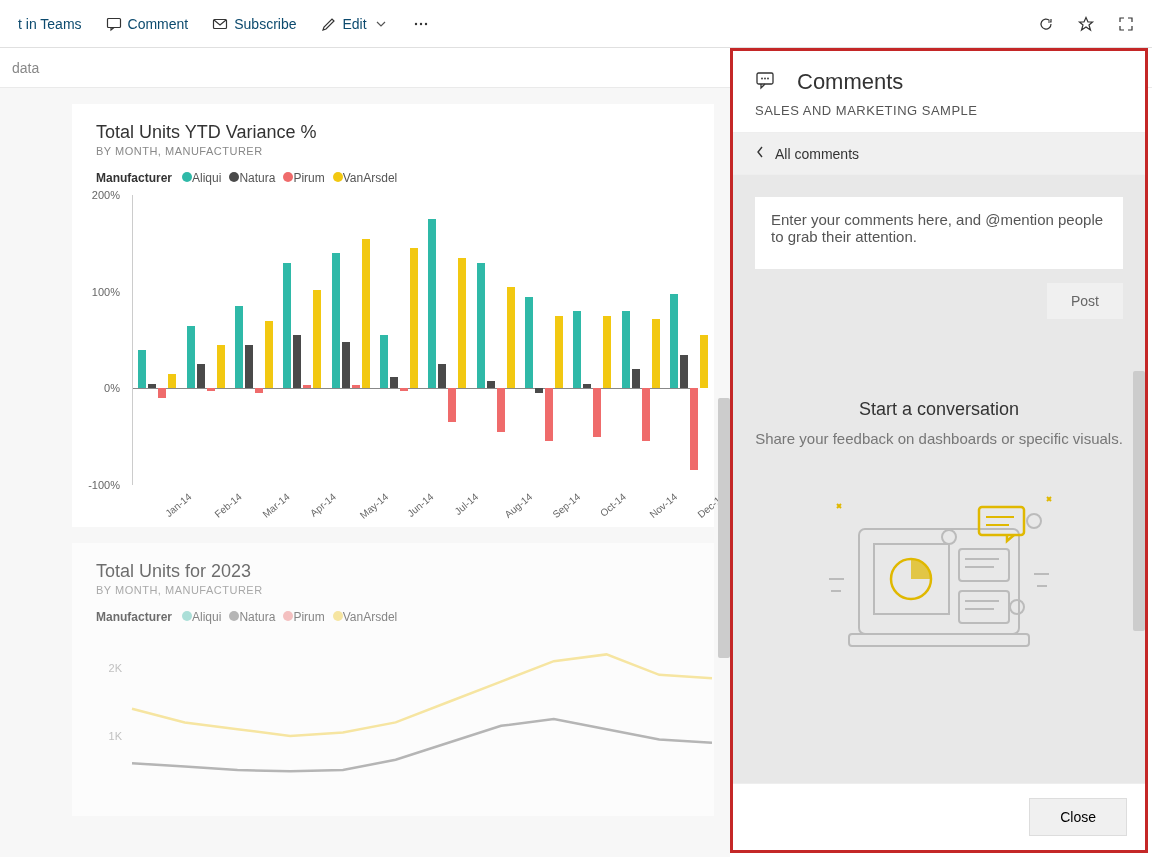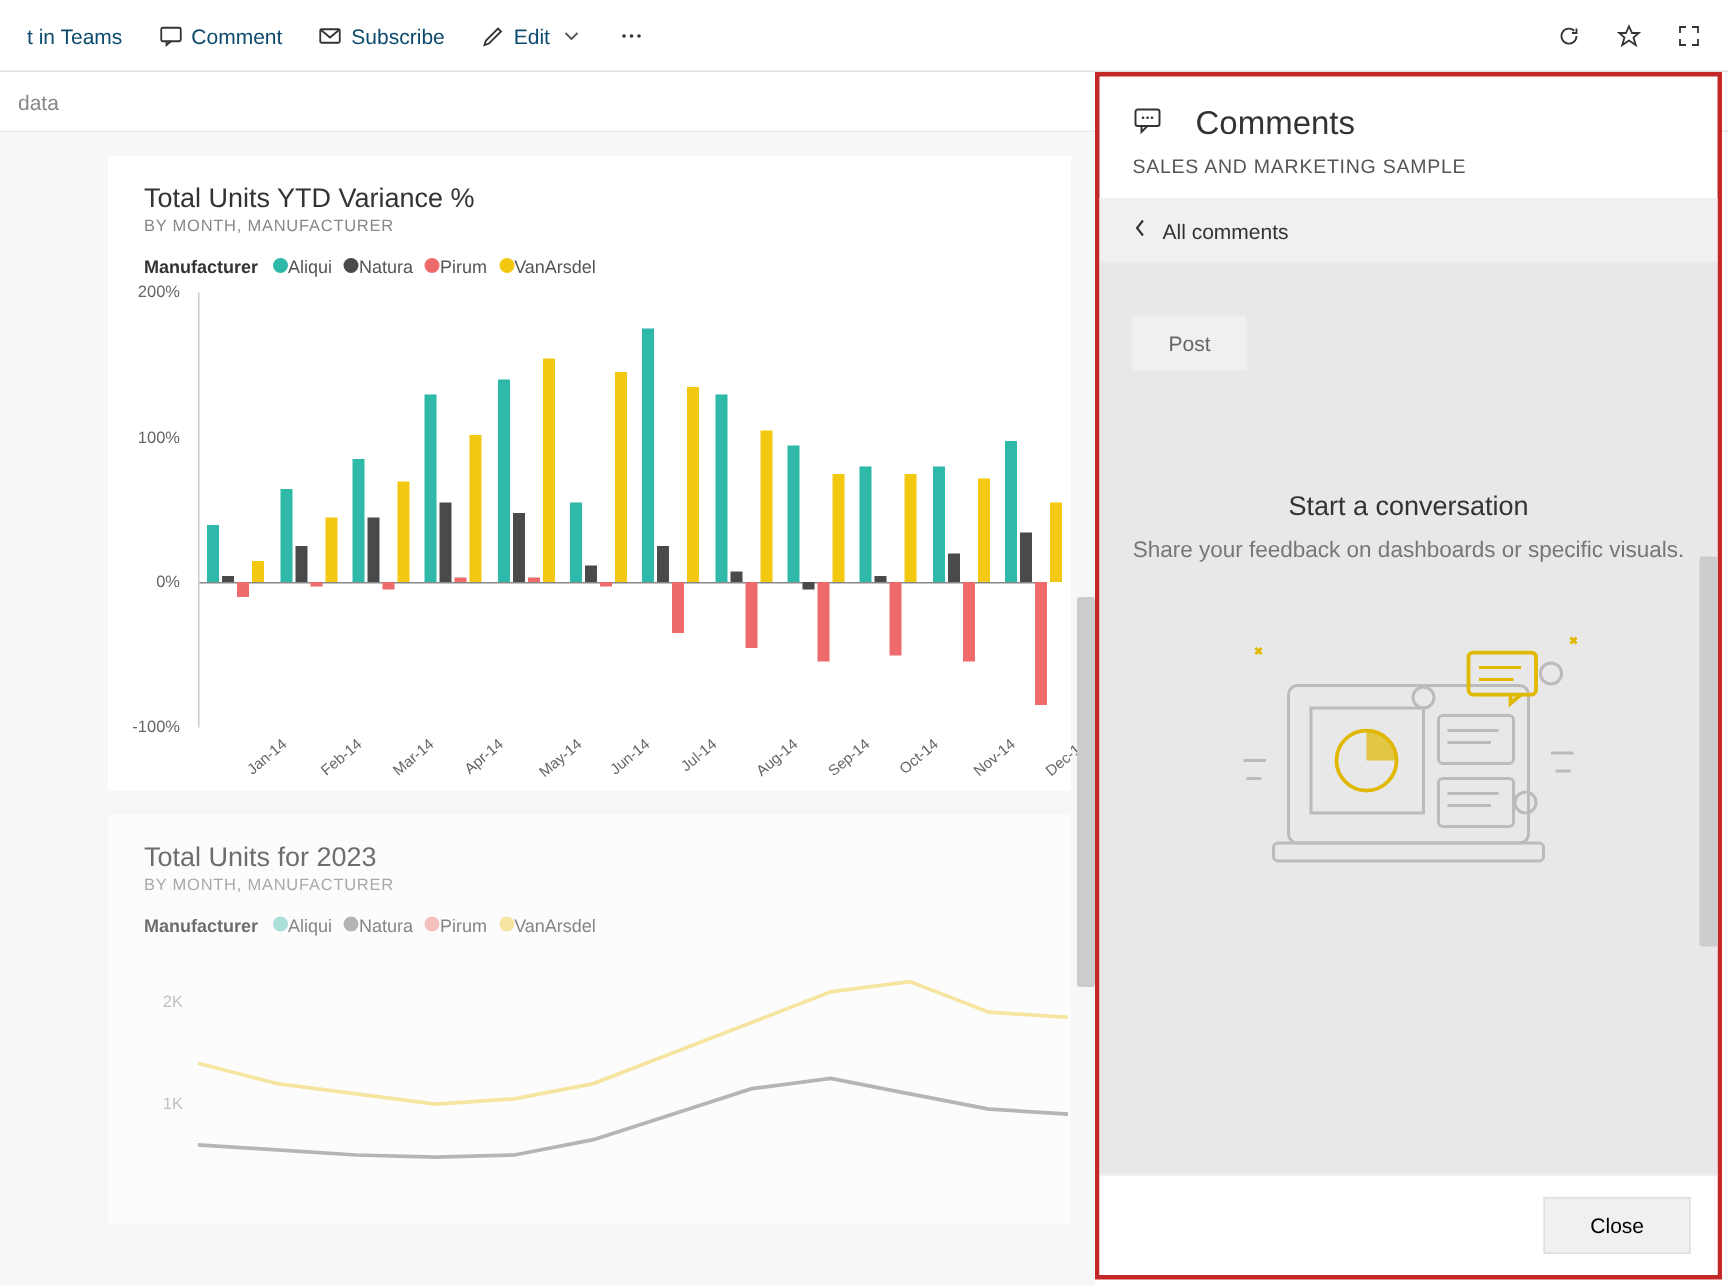--- a/index.html
+++ b/index.html
@@ -30,21 +30,21 @@
 .line-ytick { position: absolute; right: 100%; margin-right: 10px; font-size: 11px; color: #aaa; transform: translateY(-50%); }
 
 .comments-panel { position: absolute; top: 48px; right: 4px; width: 418px; bottom: 4px; border: 3px solid #c42727; background: #fff; display: flex; flex-direction: column; }
 .cp-header { padding: 18px 22px 14px 22px; }
 .cp-title-row { display: flex; align-items: center; gap: 22px; }
 .cp-title { font-size: 22px; font-weight: 300; color: #333; }
 .cp-sub { font-size: 13px; letter-spacing: 0.5px; color: #555; margin-top: 8px; }
 .cp-back { padding: 12px 22px; border-top: 1px solid #eee; border-bottom: 1px solid #eee; background: #f0f0f0; display: flex; align-items: center; gap: 10px; font-size: 14px; color: #333; cursor: pointer; }
 .cp-body { flex: 1; background: #e8e8e8; padding: 22px; overflow: auto; display: flex; flex-direction: column; }
 .cp-input { background: #fff; padding: 14px 16px; font-size: 15px; color: #555; min-height: 72px; }
-.cp-post-row { display: flex; margin-top: 14px; }
+.cp-post-row { display: flex; justify-content: flex-end; margin-top: 14px; }
 .cp-post { background: #f0f0f0; border: none; padding: 10px 24px; font-size: 14px; color: #666; cursor: pointer; }
 .cp-empty { text-align: center; margin-top: 80px; }
 .cp-empty-title { font-size: 18px; color: #333; margin-bottom: 8px; }
 .cp-empty-sub { font-size: 15px; color: #777; line-height: 1.4; }
 .cp-illustration { margin: 30px auto 0; width: 260px; height: 180px; }
 .cp-footer { padding: 14px 18px; display: flex; justify-content: flex-end; background: #fff; border-top: 1px solid #eee; }
 .cp-close { background: #f0f0f0; border: 1px solid #ddd; padding: 10px 30px; font-size: 14px; cursor: pointer; }
 .overflow-scrollbar { position: absolute; right: 0; width: 12px; background: #ccc; border-radius: 2px; }
 svg { overflow: visible; }
 </style>
@@ -243,20 +243,23 @@
   </div>
   <div class="cp-back">
     <span>
       <svg width="10" height="14" viewBox="0 0 10 14">
           <path d="M7 2 L3 7 L7 12" fill="none" stroke="#333" stroke-width="1.4"></path>
         </svg>
     </span>
     <span>All comments</span>
   </div>
   <div class="cp-body">
+    <div class="cp-input">
+      <span>Enter your comments here, and @mention people to grab their attention.</span>
+    </div>
     <div class="cp-post-row">
       <button class="cp-post">Post</button>
     </div>
     <div class="cp-empty">
       <div class="cp-empty-title">Start a conversation</div>
       <div class="cp-empty-sub">Share your feedback on dashboards or specific visuals.</div>
       <div class="cp-illustration">
         <svg width="260" height="180" viewBox="0 0 260 180">
           <rect x="50" y="50" width="160" height="105" rx="6" fill="none" stroke="#bbb" stroke-width="2"></rect>
           <rect x="40" y="155" width="180" height="12" rx="3" fill="none" stroke="#bbb" stroke-width="2"></rect>

